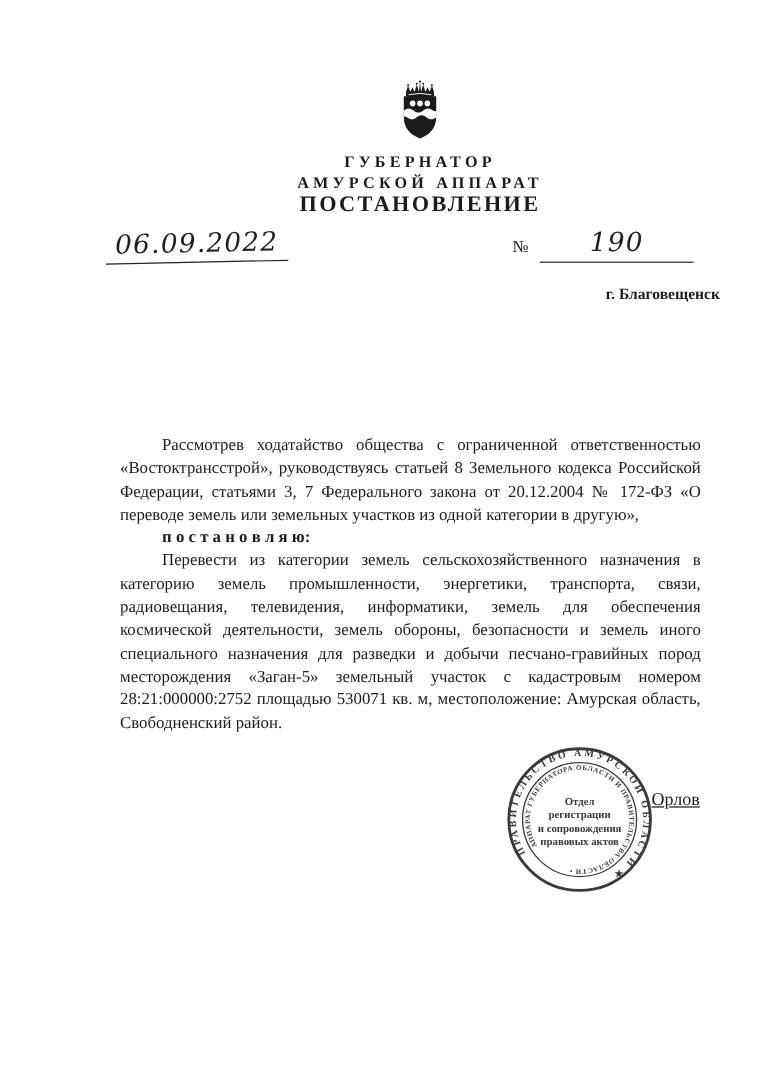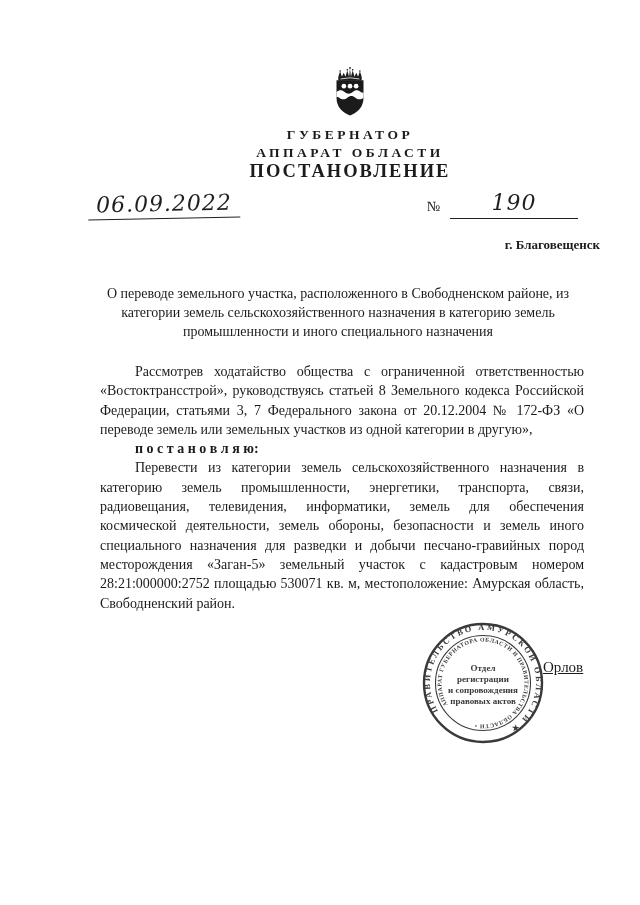--- a/index.html
+++ b/index.html
@@ -50,29 +50,28 @@
     <rect x="7" y="10.5" width="26" height="5" rx="1.5" fill="#1b1b1b"></rect>
     <path d="M9.5,13.5 Q20,11 30.5,13.5" stroke="#ffffff" stroke-width="0.9" fill="none"></path>
     <path d="M5,15 H35 V34 C35,45 28.5,50.5 20,54 C11.5,50.5 5,45 5,34 Z" fill="#1b1b1b"></path>
     <circle cx="13.2" cy="21.5" r="2.6" fill="#ffffff"></circle>
     <circle cx="20" cy="21.5" r="2.6" fill="#ffffff"></circle>
     <circle cx="26.8" cy="21.5" r="2.6" fill="#ffffff"></circle>
     <path d="M5,28 C8,25.5 11,25.5 14,28 C17,30.5 20,30.5 23,28 C26,25.5 29,25.5 32,28 C33.2,28.9 34.2,28.9 35,28.3 L35,34.3 C32,36.8 29,36.8 26,34.3 C23,31.8 20,31.8 17,34.3 C14,36.8 11,36.8 8,34.3 C6.9,33.4 5.9,33.5 5,34.1 Z" fill="#ffffff"></path>
   </svg>
 
   <div class="abs authority" style="top:127px;">ГУБЕРНАТОР</div>
-  <div class="abs authority" style="top:145px;">АППАРАТ ОБЛАСТИ</div>
+  <div class="abs authority" style="top:145px;">АМУРСКОЙ АППАРАТ</div>
   <div class="abs doc-type" style="top:161px;">ПОСТАНОВЛЕНИЕ</div>
 
   <div class="abs date-field handwriting">06.09.2022</div>
   <div class="abs num-sign">№</div>
   <div class="abs num-field handwriting">190</div>
   <div class="abs place">г. Благовещенск</div>
 
-  <div class="abs title">О переводе земельного участка, расположенного в Свободненском районе, из категории земель сельскохозяйственного назначения в категорию земель промышленности и иного специального назначения</div>
 
   <div class="abs body-block">
     <p>Рассмотрев ходатайство общества с ограниченной ответственностью «Востоктрансстрой», руководствуясь статьей 8 Земельного кодекса Российской Федерации, статьями 3, 7 Федерального закона от 20.12.2004 № 172-ФЗ «О переводе земель или земельных участков из одной категории в другую»,</p>
     <p class="enacting">п о с т а н о в л я ю:</p>
     <p>Перевести из категории земель сельскохозяйственного назначения в категорию земель промышленности, энергетики, транспорта, связи, радиовещания, телевидения, информатики, земель для обеспечения космической деятельности, земель обороны, безопасности и земель иного специального назначения для разведки и добычи песчано-гравийных пород месторождения «Заган-5» земельный участок с кадастровым номером 28:21:000000:2752 площадью 530071 кв. м, местоположение: Амурская область, Свободненский район.</p>
   </div>
 
   <svg class="abs stamp" width="130" height="130" viewBox="0 0 130 130">
     <circle cx="65" cy="65" r="59" fill="none" stroke="#2a2a2a" stroke-width="2.4"></circle>
     <circle cx="65" cy="65" r="47.5" fill="none" stroke="#2a2a2a" stroke-width="1.1"></circle>

